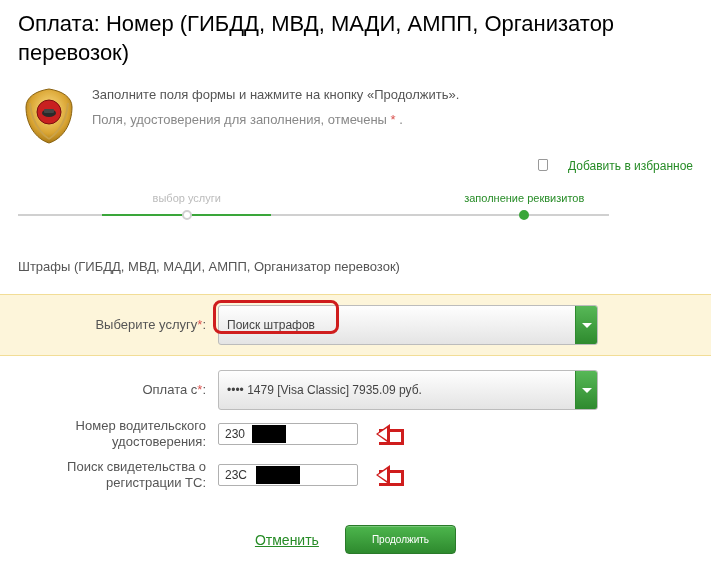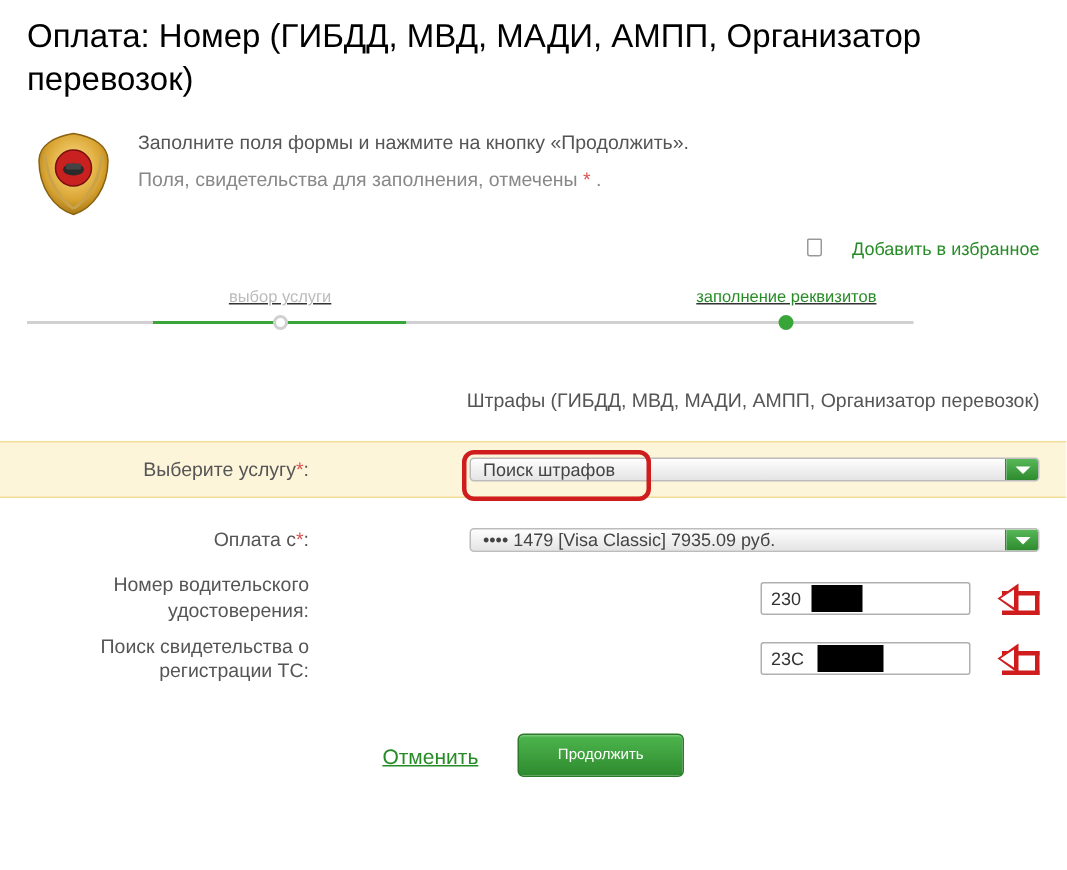--- a/index.html
+++ b/index.html
@@ -46,21 +46,20 @@
       border: 1px solid #999;
       border-radius: 1px 1px 2px 2px;
       position: relative;
     }
     
     .stepper {
       display: flex;
       align-items: flex-start;
       margin: 0 0 28px;
       position: relative;
-      text-decoration: underline;
     }
     .step {
       flex: 1;
       display: flex;
       flex-direction: column;
       align-items: center;
       position: relative;
     }
     .step-label {
       font-size: 11px;
@@ -103,28 +102,28 @@
     }
     .form-label {
       width: 200px;
       text-align: right;
       color: #555;
       padding-right: 12px;
       font-size: 13px;
       line-height: 1.25;
     }
     .form-label .req-star { color: #d9534f; }
-    .form-value { flex: 1; display: flex; align-items: center; gap: 10px; color: #555; justify-content: flex-end; }
+    .form-value { flex: 1; display: flex; align-items: center; gap: 10px; color: #555; }
     .value-text { color: #555; }
     
     .select {
       display: inline-flex;
       align-items: center;
       justify-content: space-between;
-      height: 16px;
+      height: 40px;
       min-width: 380px;
       background: linear-gradient(#fefefe, #e4e4e4);
       border: 1px solid #bcbcbc;
       border-radius: 3px;
       padding: 0 0 0 8px;
       color: #444;
       font-size: 12px;
       cursor: pointer;
       position: relative;
     }
@@ -247,21 +246,21 @@
       <circle cx="31" cy="27" r="12" fill="#c92020" stroke="#7a0f0f" stroke-width="1"></circle>
       <ellipse cx="31" cy="28" rx="7" ry="4" fill="#2a2a2a"></ellipse>
       <rect x="26" y="24" width="10" height="4" rx="1" fill="#444"></rect>
       <path d="M12 18 C 14 44 31 54 31 54" stroke="#caa24a" stroke-width="2" fill="none"></path>
       <path d="M50 18 C 48 44 31 54 31 54" stroke="#caa24a" stroke-width="2" fill="none"></path>
     </svg>
   </span>
   <div class="intro-text">
     <p class="intro-line">Заполните поля формы и нажмите на кнопку «Продолжить».</p>
     <p class="intro-required">
-      <span>Поля, свидетельства для заполнения, отмечены </span><span class="req-star">*</span><span> .</span>
+      <span>Поля, удостоверения для заполнения, отмечены </span><span class="req-star">*</span><span> .</span>
     </p>
   </div>
 </div>
 
 <div class="fav-row">
   <a href="#" class="fav-link">
     <span class="fav-icon"></span>
     <span>Добавить в избранное</span>
   </a>
 </div>

